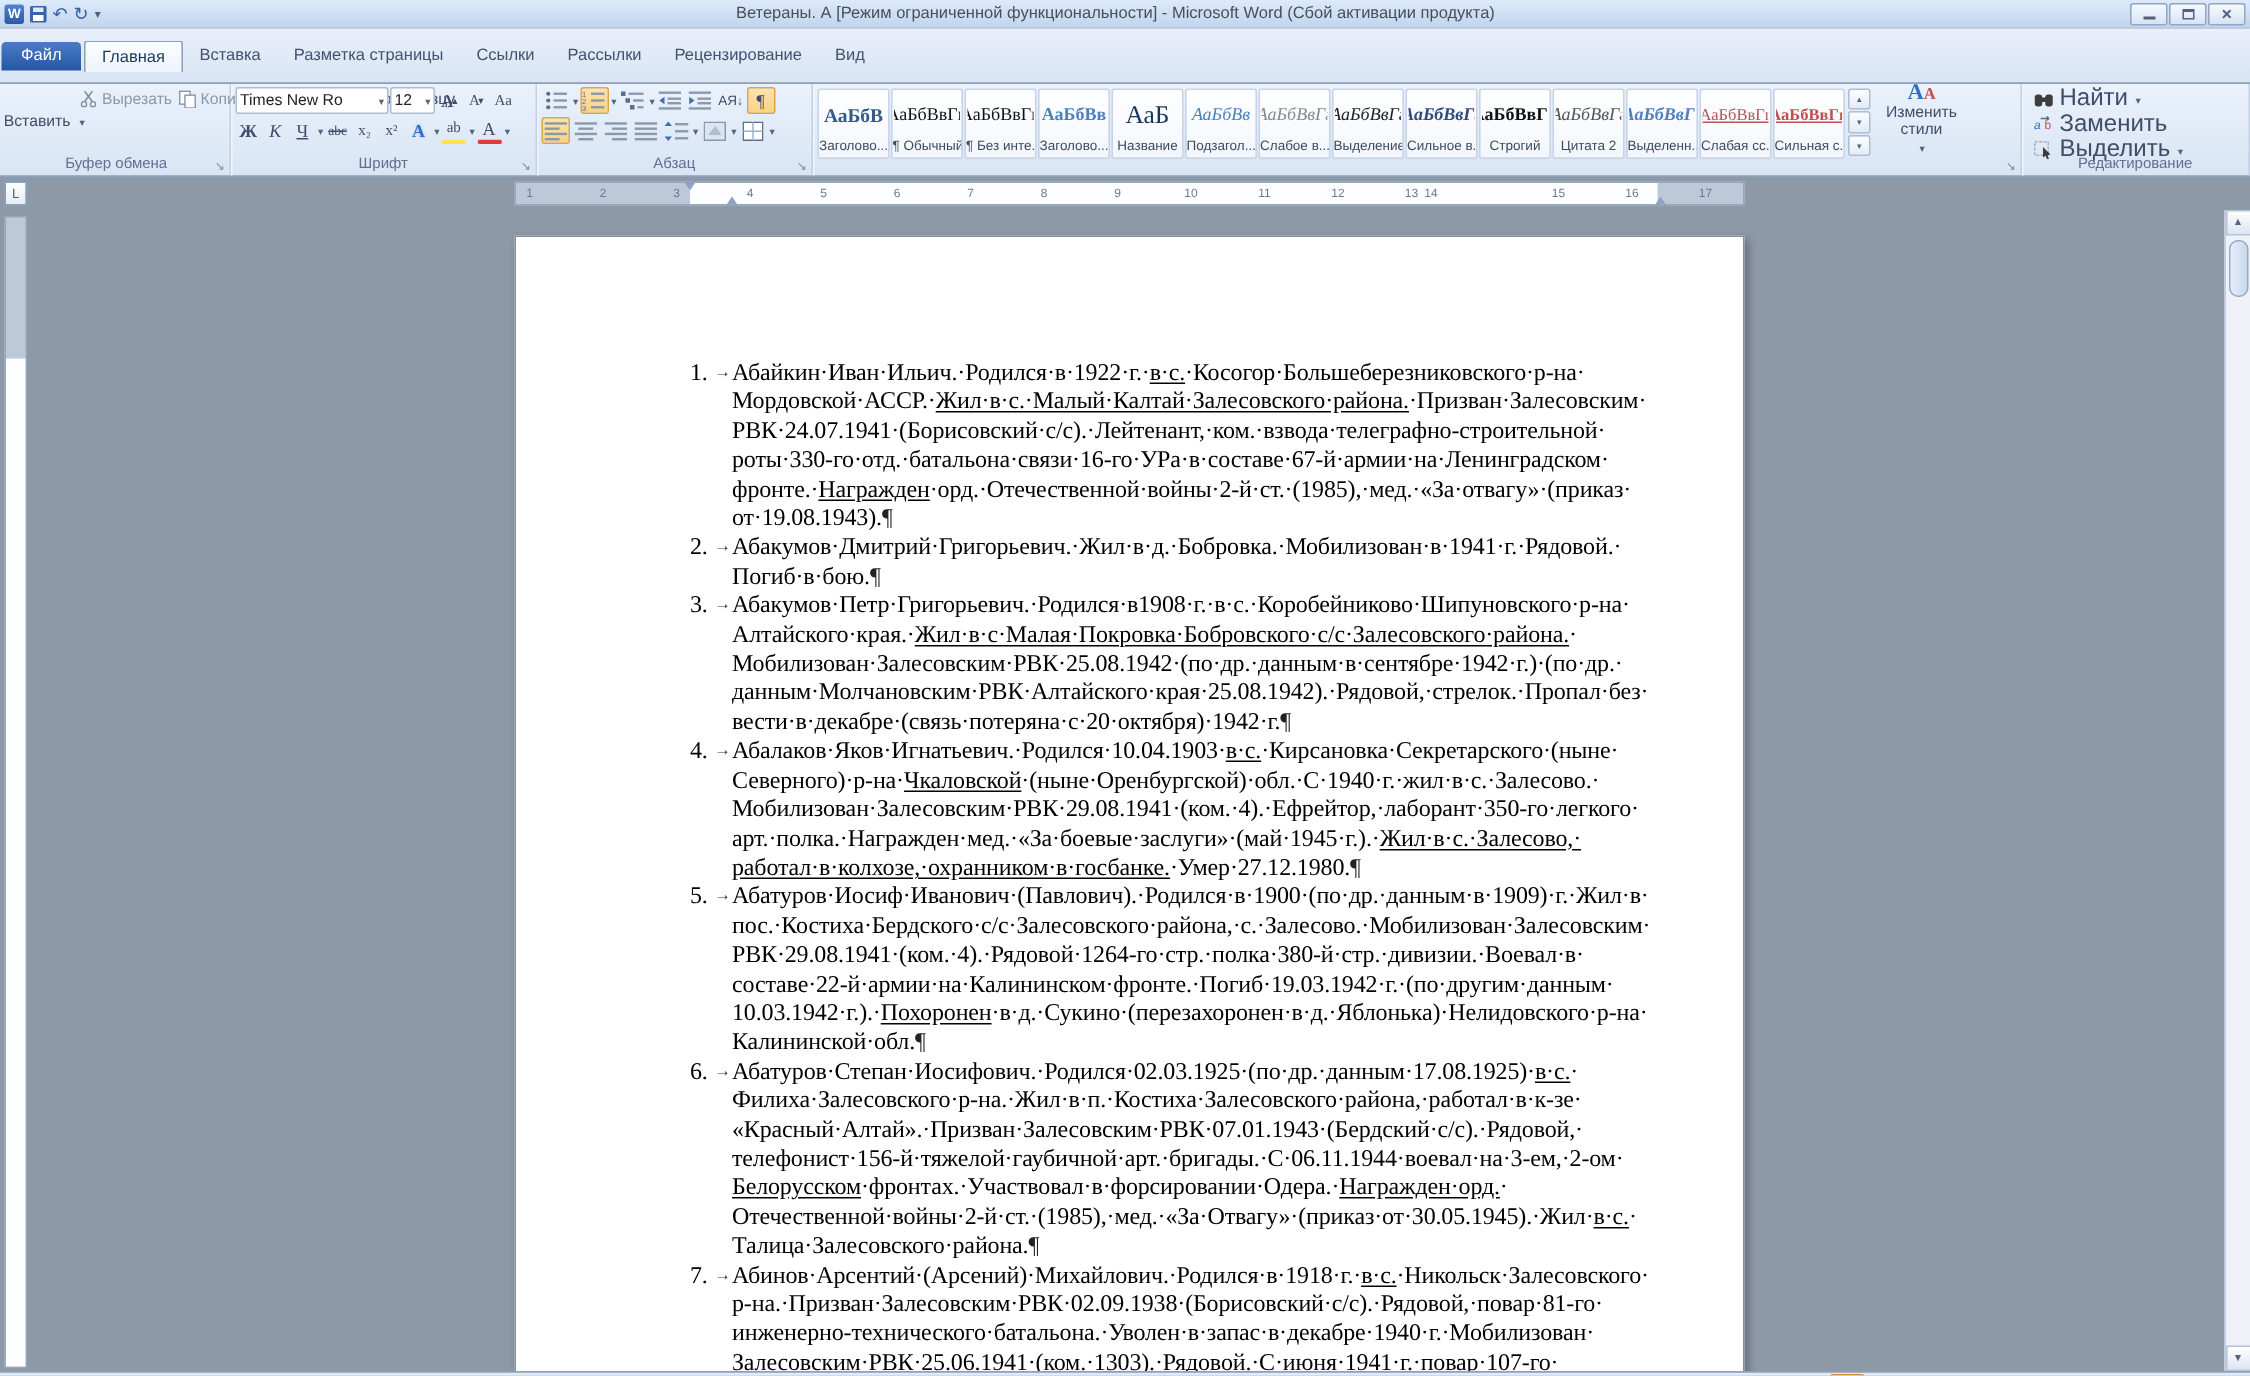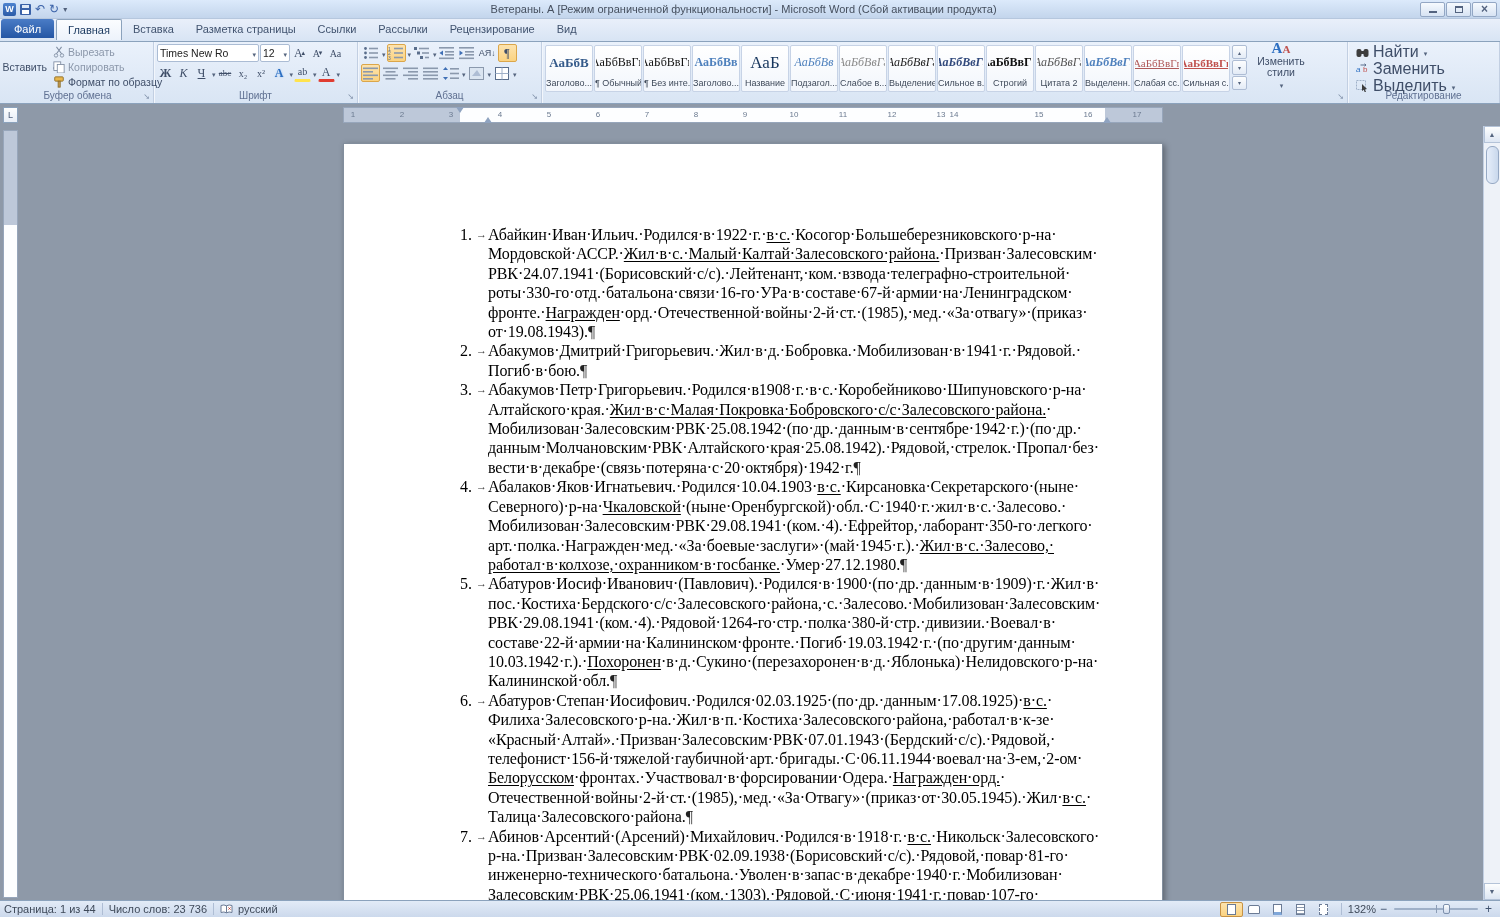--- a/index.html
+++ b/index.html
@@ -16,39 +16,39 @@
   .uicon{color:#3a62a8;font-size:12px;line-height:11px}
   .qdd{font-size:8px;color:#51617c}
   .wtitle{flex:1;text-align:center;font-size:11px;color:#454f5e;white-space:nowrap;overflow:hidden}
   .wbtns{display:flex;gap:1px}
   .wbtn{width:25px;height:15px;border:1px solid #93a7c4;border-radius:2px;background:linear-gradient(#f6fafe,#d7e3f3);display:flex;align-items:center;justify-content:center;color:#53637f}
   .wbtn .bar{width:8px;height:2px;background:#53637f;margin-top:6px}
   .wbtn .box{width:8px;height:7px;border:1px solid #53637f;border-top-width:2px}
   .wbtn.close::after{content:"\00D7";font-size:12px;font-weight:bold}
 
   
-  .tabrow{height:22px;background:linear-gradient(#e9effa,#d8e4f4);display:flex;align-items:flex-start;padding-left:1px}
+  .tabrow{height:36px;background:linear-gradient(#e9effa,#d8e4f4);display:flex;align-items:center;padding-left:1px}
   .ftab{height:19px;padding:0 13px;background:linear-gradient(#4a7cc6,#2456a4);color:#fff;display:flex;align-items:center;border-radius:3px 3px 0 0;margin-right:2px;font-size:11px}
   .rtab{height:19px;padding:0 11px;display:flex;align-items:center;color:#41536f;font-size:11px}
   .rtab.active{background:linear-gradient(#fbfdff,#edf3fb);border:1px solid #8ba2bc;border-bottom:none;border-radius:2px 2px 0 0;height:21px;margin-bottom:-1px;color:#17365d;z-index:3}
 
   
   .ribbon{height:63px;background:linear-gradient(#eaf1fb,#d9e5f4);border-top:1px solid #8ba2bc;border-bottom:1px solid #8ba2bc;display:flex;padding-left:2px;position:relative}
   .rgroup{position:relative;height:100%;border-right:1px solid #c2cfe2;box-shadow:1px 0 0 #f2f6fc;padding:2px 3px 13px 3px}
   .glabel{position:absolute;left:0;right:0;bottom:0;height:13px;text-align:center;font-size:10px;color:#5f7091;line-height:12px}
   .dlaunch{position:absolute;right:1px;bottom:1px;width:11px;height:11px;display:flex;align-items:center;justify-content:center;color:#7f8fa8;font-size:8px;border:1px solid transparent}
   .dlaunch::after{content:"\2198"}
   .btn{border:1px solid transparent;border-radius:2px;display:flex;align-items:center;justify-content:center;color:#3f4e68}
   .btn.on{background:linear-gradient(#fde3ae,#fbd381);border-color:#dba64a}
   .dd::after{content:"\25BE";font-size:7px;color:#55657f;margin-left:1px}
 
   
   .g-clip{width:152px;display:flex}
   .pastebig{width:44px;height:46px;flex-direction:row;gap:5px}
-  .clipminis{display:flex;flex-direction:column;justify-content:flex-start;margin-left:2px}
+  .clipminis{display:flex;justify-content:flex-start;margin-left:2px}
   .mini{height:16px;display:flex;align-items:center;gap:3px;padding:0 2px;color:#8b97aa}
   .mini .lbl{font-size:10.5px;color:#8b97aa;white-space:nowrap}
   .mini.ena .lbl{color:#3f4e68}
 
   
   .g-font{width:204px;display:flex;flex-direction:column;gap:2px}
   .frow{display:flex;align-items:center;gap:1px}
   .combo{height:18px;background:#fff;border:1px solid #abbcd4;border-radius:2px;display:flex;align-items:center;font-size:10.5px;color:#222;padding:0 2px;overflow:hidden;white-space:nowrap}
   .combo .cv{flex:1;overflow:hidden}
   .fbtn{min-width:17px;height:18px;font-size:12px;font-family:"Liberation Serif",serif}

